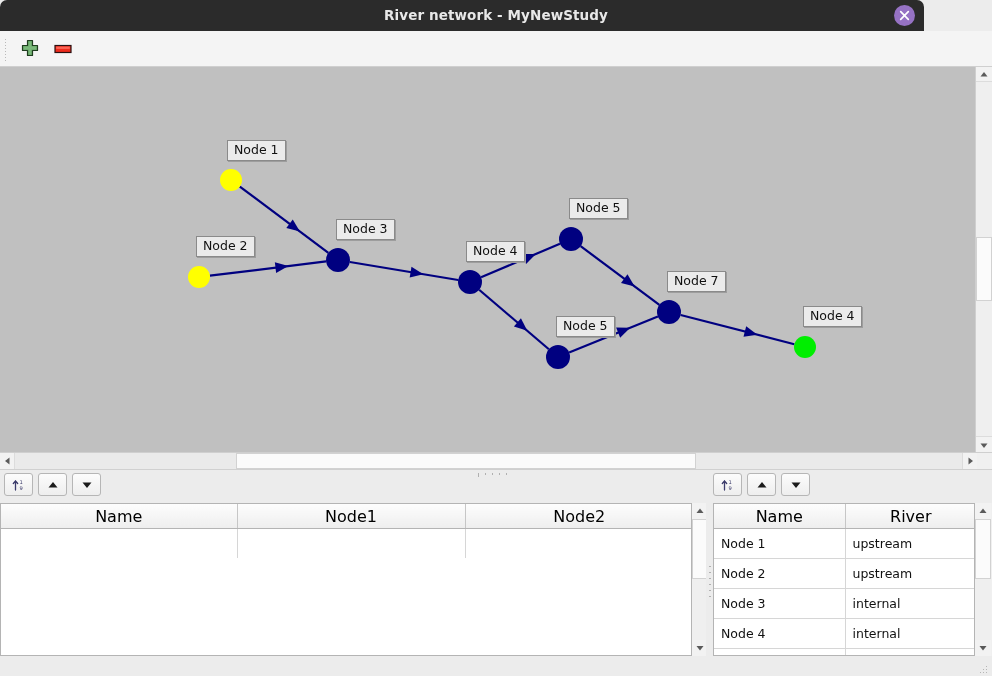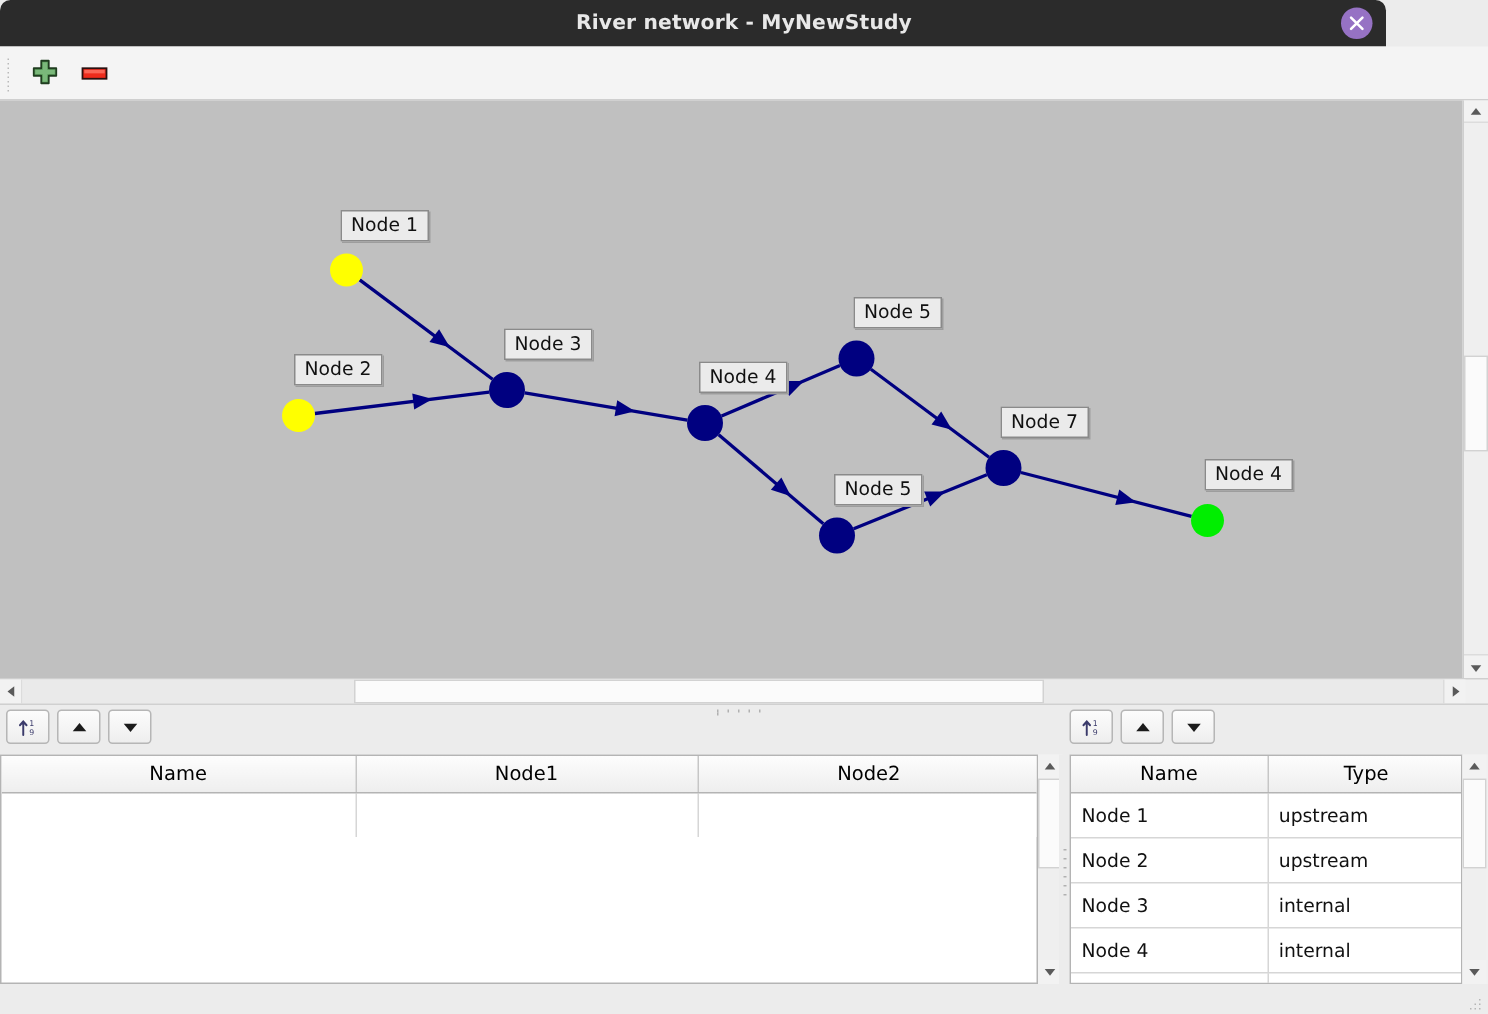--- a/index.html
+++ b/index.html
@@ -179,21 +179,21 @@
     table-layout: fixed;
     font-size: 12.5px;
     color: #111;
   }
   table.grid th {
     background: linear-gradient(#fdfdfd, #eeeeee);
     border-right: 1px solid #c6c6c6;
     border-bottom: 1px solid #b4b4b4;
     height: 22px;
     font-weight: normal;
-    font-size: 13px;
+    font-size: 16px;
     text-align: center;
     color: #000;
   }
   table.grid td {
     border-right: 1px solid #d6d6d6;
     border-bottom: 1px solid #d6d6d6;
     height: 29px;
     padding: 0 7px;
     background: #ffffff;
     overflow: hidden;
@@ -427,21 +427,21 @@
 
   <div class="tblbox" style="left:713px; top:503px; width:262px; height:153px;">
     <table class="grid" id="nodes-grid">
       <colgroup>
           <col style="width:131px">
           <col style="width:131px">
         </colgroup>
       <thead>
         <tr>
           <th>Name</th>
-          <th style="border-right:none">Type</th>
+          <th style="border-right:none">River</th>
         </tr>
       </thead>
       <tbody>
           <tr>
             <td>Node 1</td>
             <td style="border-right: none;">upstream</td>
           </tr>
           <tr>
             <td>Node 2</td>
             <td style="border-right: none;">upstream</td>

